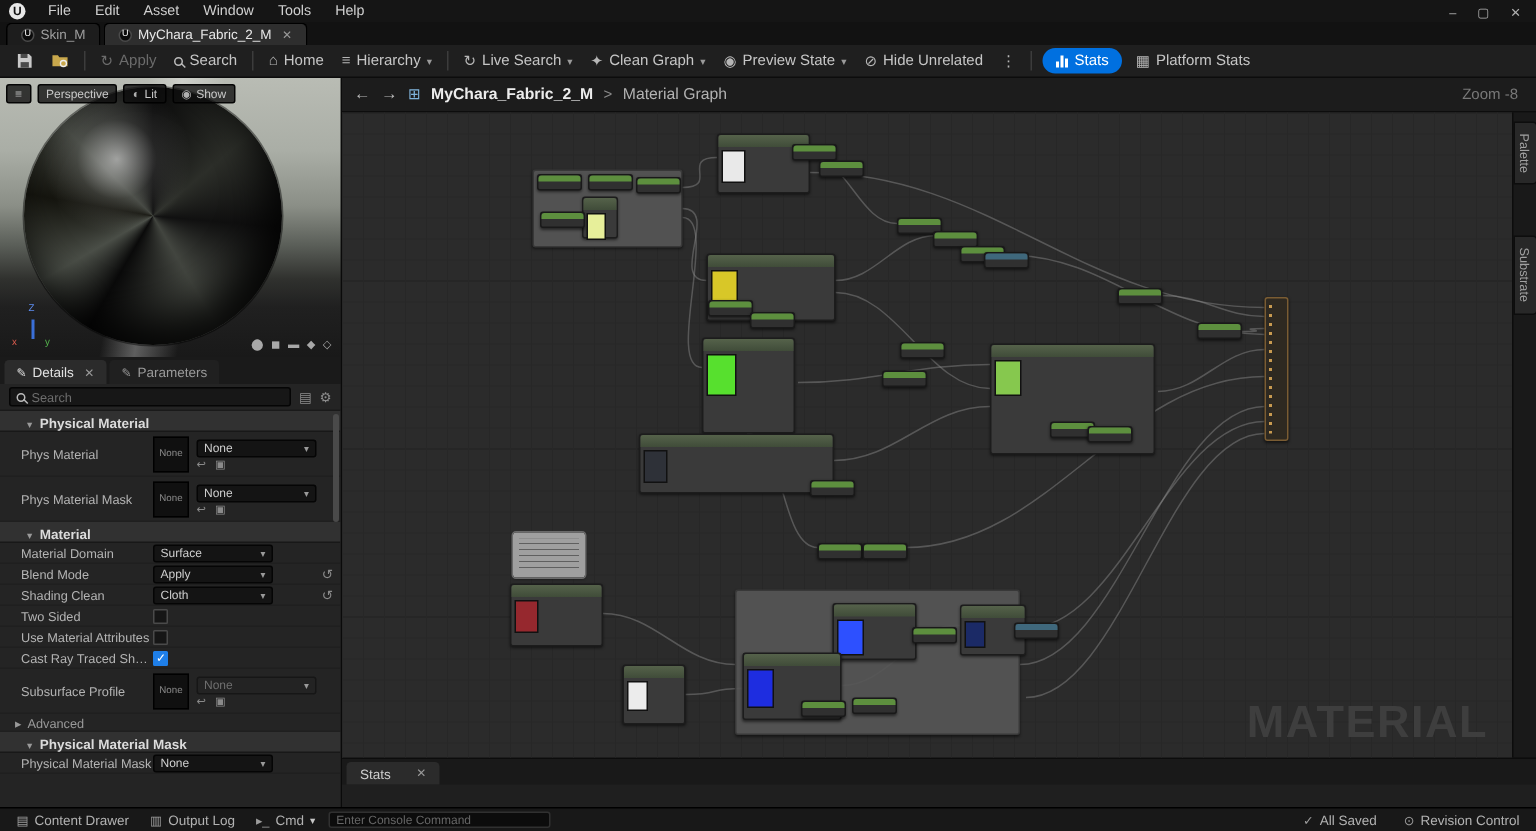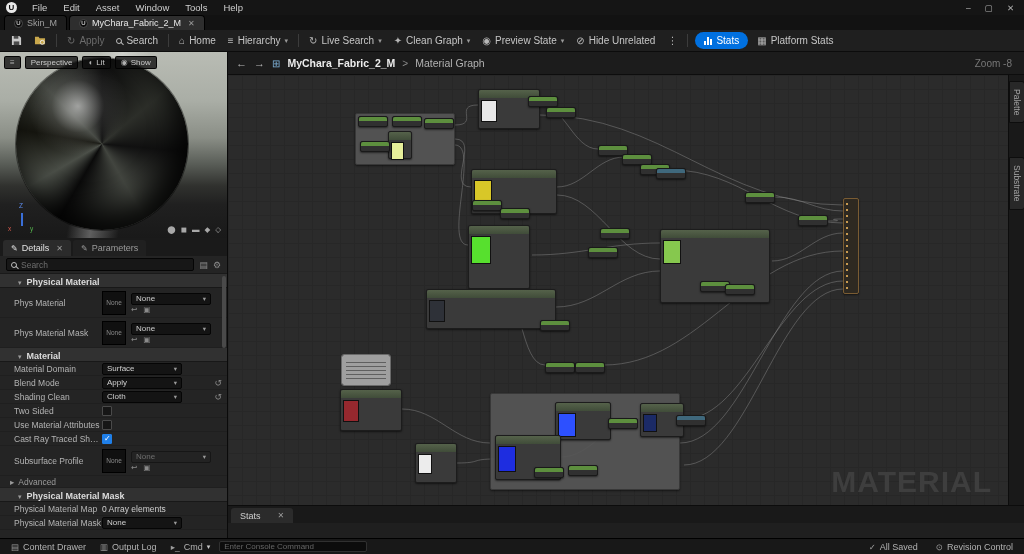--- a/index.html
+++ b/index.html
@@ -422,24 +422,20 @@
         <div class="adv-row">
           <span>▸</span>
           <span>Advanced</span>
         </div>
 
         <div class="cat">
           <span class="caret">▾</span>
           <span>Physical Material Mask</span>
         </div>
 
-        <div class="prop-row">
-          <span class="plabel">Physical Material Map</span>
-          <span class="arr-val">0 Array elements</span>
-        </div>
 
         <div class="prop-row">
           <span class="plabel">Physical Material Mask</span>
           <div class="dropdown">
             <span>None</span>
             <span class="caret">▾</span>
           </div>
         </div>
 
         <div class="props-scroll"></div>

